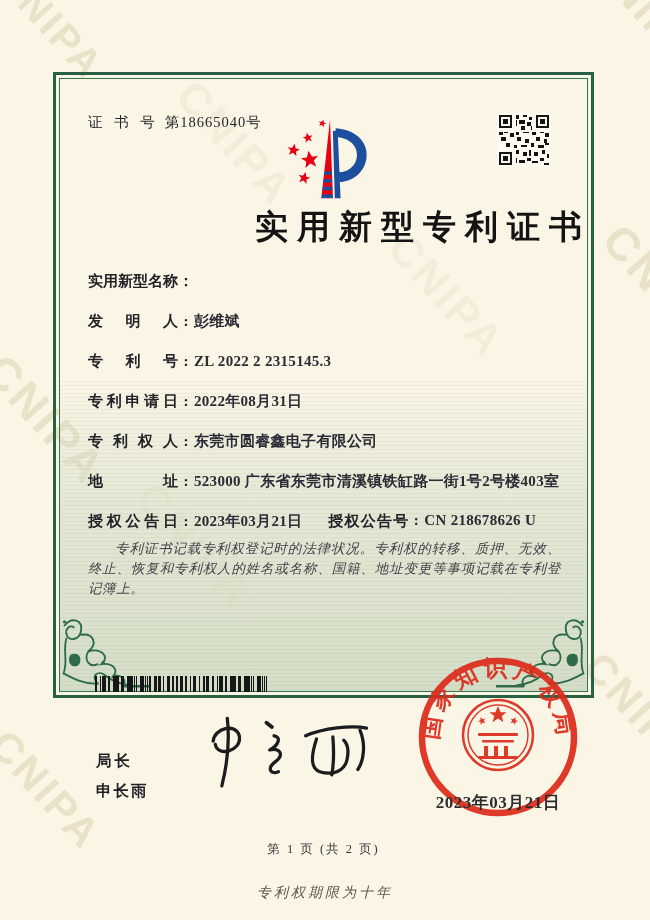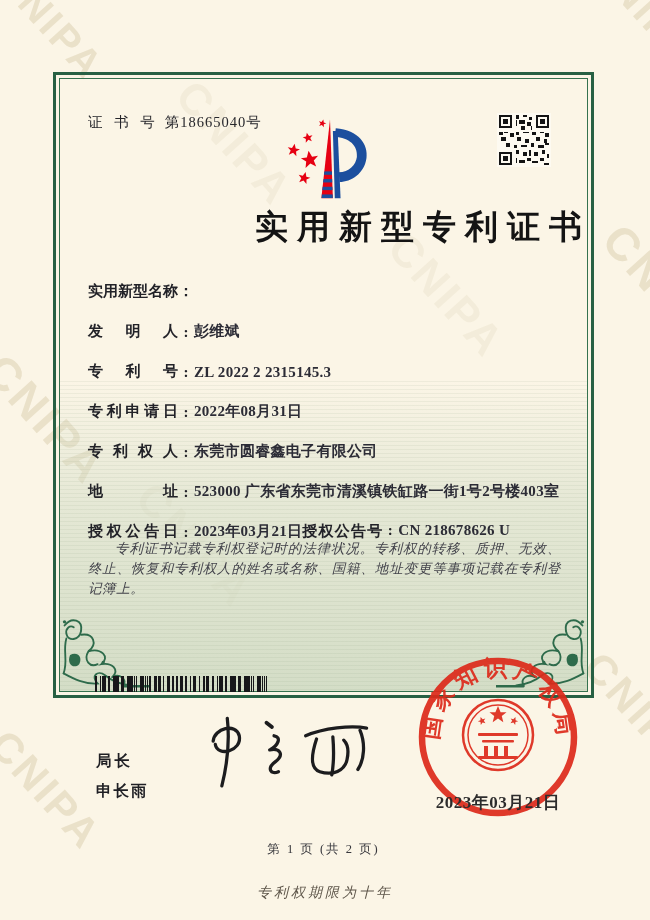--- a/index.html
+++ b/index.html
@@ -39,25 +39,25 @@
   .cert-no{position:absolute;left:32px;top:38px;z-index:1;font-size:14.5px;letter-spacing:1px;color:#26262b;}
   .cert-no .lbl{letter-spacing:4px;margin-right:6px;}
   .qr{position:absolute;left:441px;top:38px;width:54px;height:54px;z-index:1;}
   .logo{position:absolute;left:226px;top:38px;width:96px;height:88px;z-index:1;}
   .title{
     position:absolute;left:0;right:0;top:130px;z-index:1;text-align:right;
     font-size:33px;font-weight:bold;letter-spacing:9px;color:#141414;text-indent:9px;
   }
   
   .fields{position:absolute;left:32px;right:28px;top:186px;z-index:1;}
-  .frow{height:40px;display:flex;align-items:flex-end;font-size:15px;}
+  .frow{height:40px;display:flex;align-items:center;font-size:15px;}
   .flabel{width:90px;font-weight:600;color:#222228;text-align:justify;text-align-last:justify;flex:none;}
   .fcolon{flex:none;width:16px;text-align:center;font-weight:600;color:#222228;}
   .fvalue{font-weight:600;color:#2c2c36;letter-spacing:0.3px;}
-  .fpair2{display:flex;}
+  .fpair2{display:flex;margin-left:26px;}
   .flabel.small{width:80px;}
   
   .paras{position:absolute;left:32px;right:30px;top:464px;z-index:1;
     font-size:13.5px;line-height:20px;color:#43434b;font-style:italic;
     text-align:justify;letter-spacing:0.6px;}
   .paras p{margin:0 0 9px 0;text-indent:2em;}
   
   .barcode{position:absolute;left:39px;top:601px;width:172px;height:16px;z-index:1;
     background:
       repeating-linear-gradient(90deg,#17171a 0 2px,rgba(0,0,0,0) 2px 5px,#17171a 5px 6px,rgba(0,0,0,0) 6px 9px),

